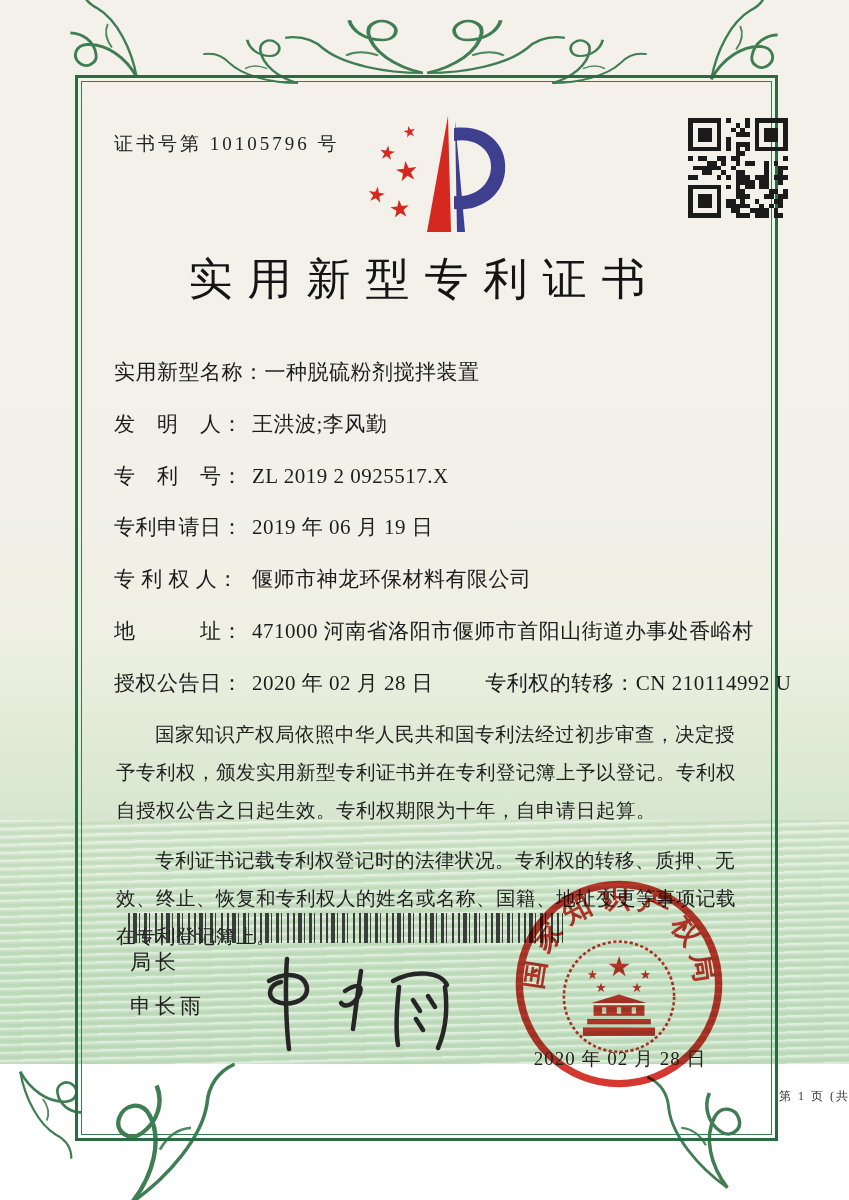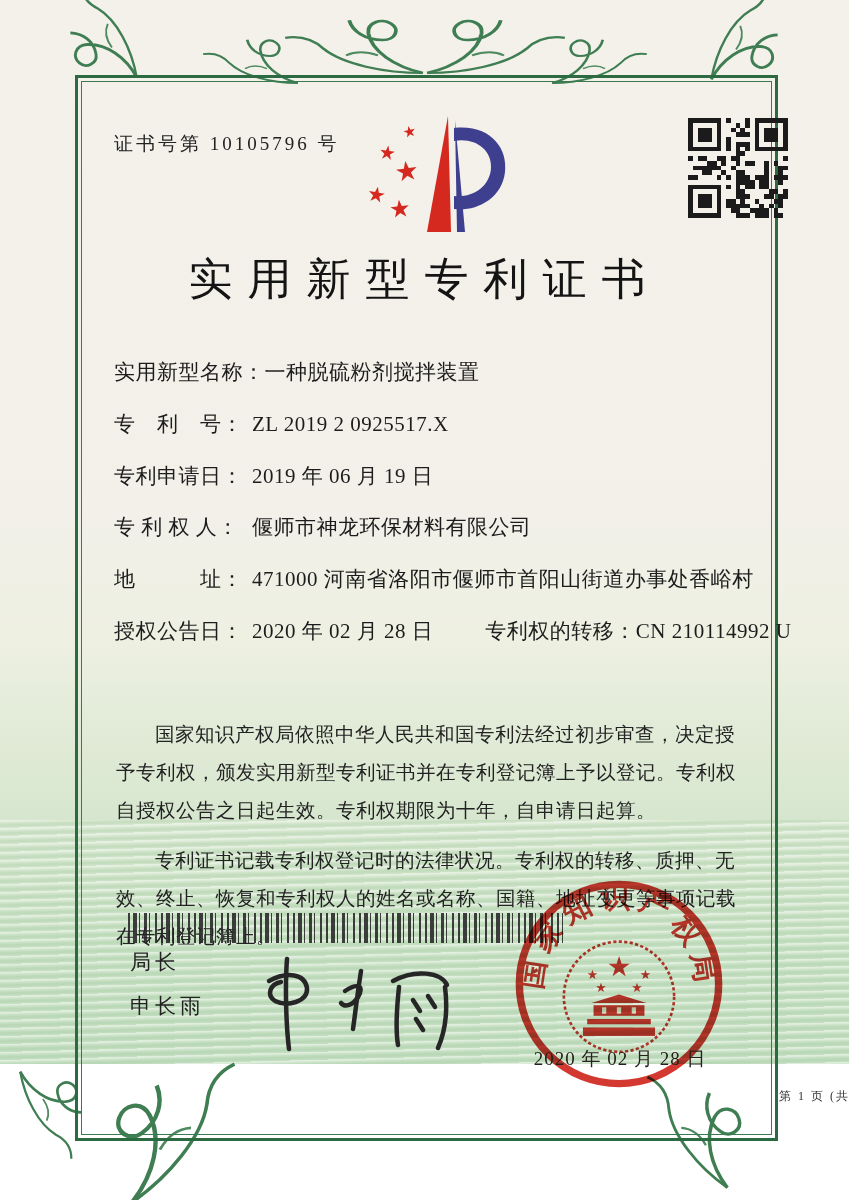--- a/index.html
+++ b/index.html
@@ -353,20 +353,23 @@
       </g>
     </svg>
 
   <div class="title">实用新型专利证书</div>
 
   <div class="fields">
     <div class="field-row">
       <span class="field-label">实用新型名称：</span><span class="field-value">一种脱硫粉剂搅拌装置</span>
     </div>
     <div class="field-row">
+      <span class="field-label">发　明　人：</span><span class="field-value">王洪波;李风勤</span>
+    </div>
+    <div class="field-row">
       <span class="field-label">专　利　号：</span><span class="field-value">ZL 2019 2 0925517.X</span>
     </div>
     <div class="field-row">
       <span class="field-label">专利申请日：</span><span class="field-value">2019 年 06 月 19 日</span>
     </div>
     <div class="field-row">
       <span class="field-label">专 利 权 人：</span><span class="field-value">偃师市神龙环保材料有限公司</span>
     </div>
     <div class="field-row">
       <span class="field-label">地　　　址：</span><span class="field-value">471000 河南省洛阳市偃师市首阳山街道办事处香峪村</span>

